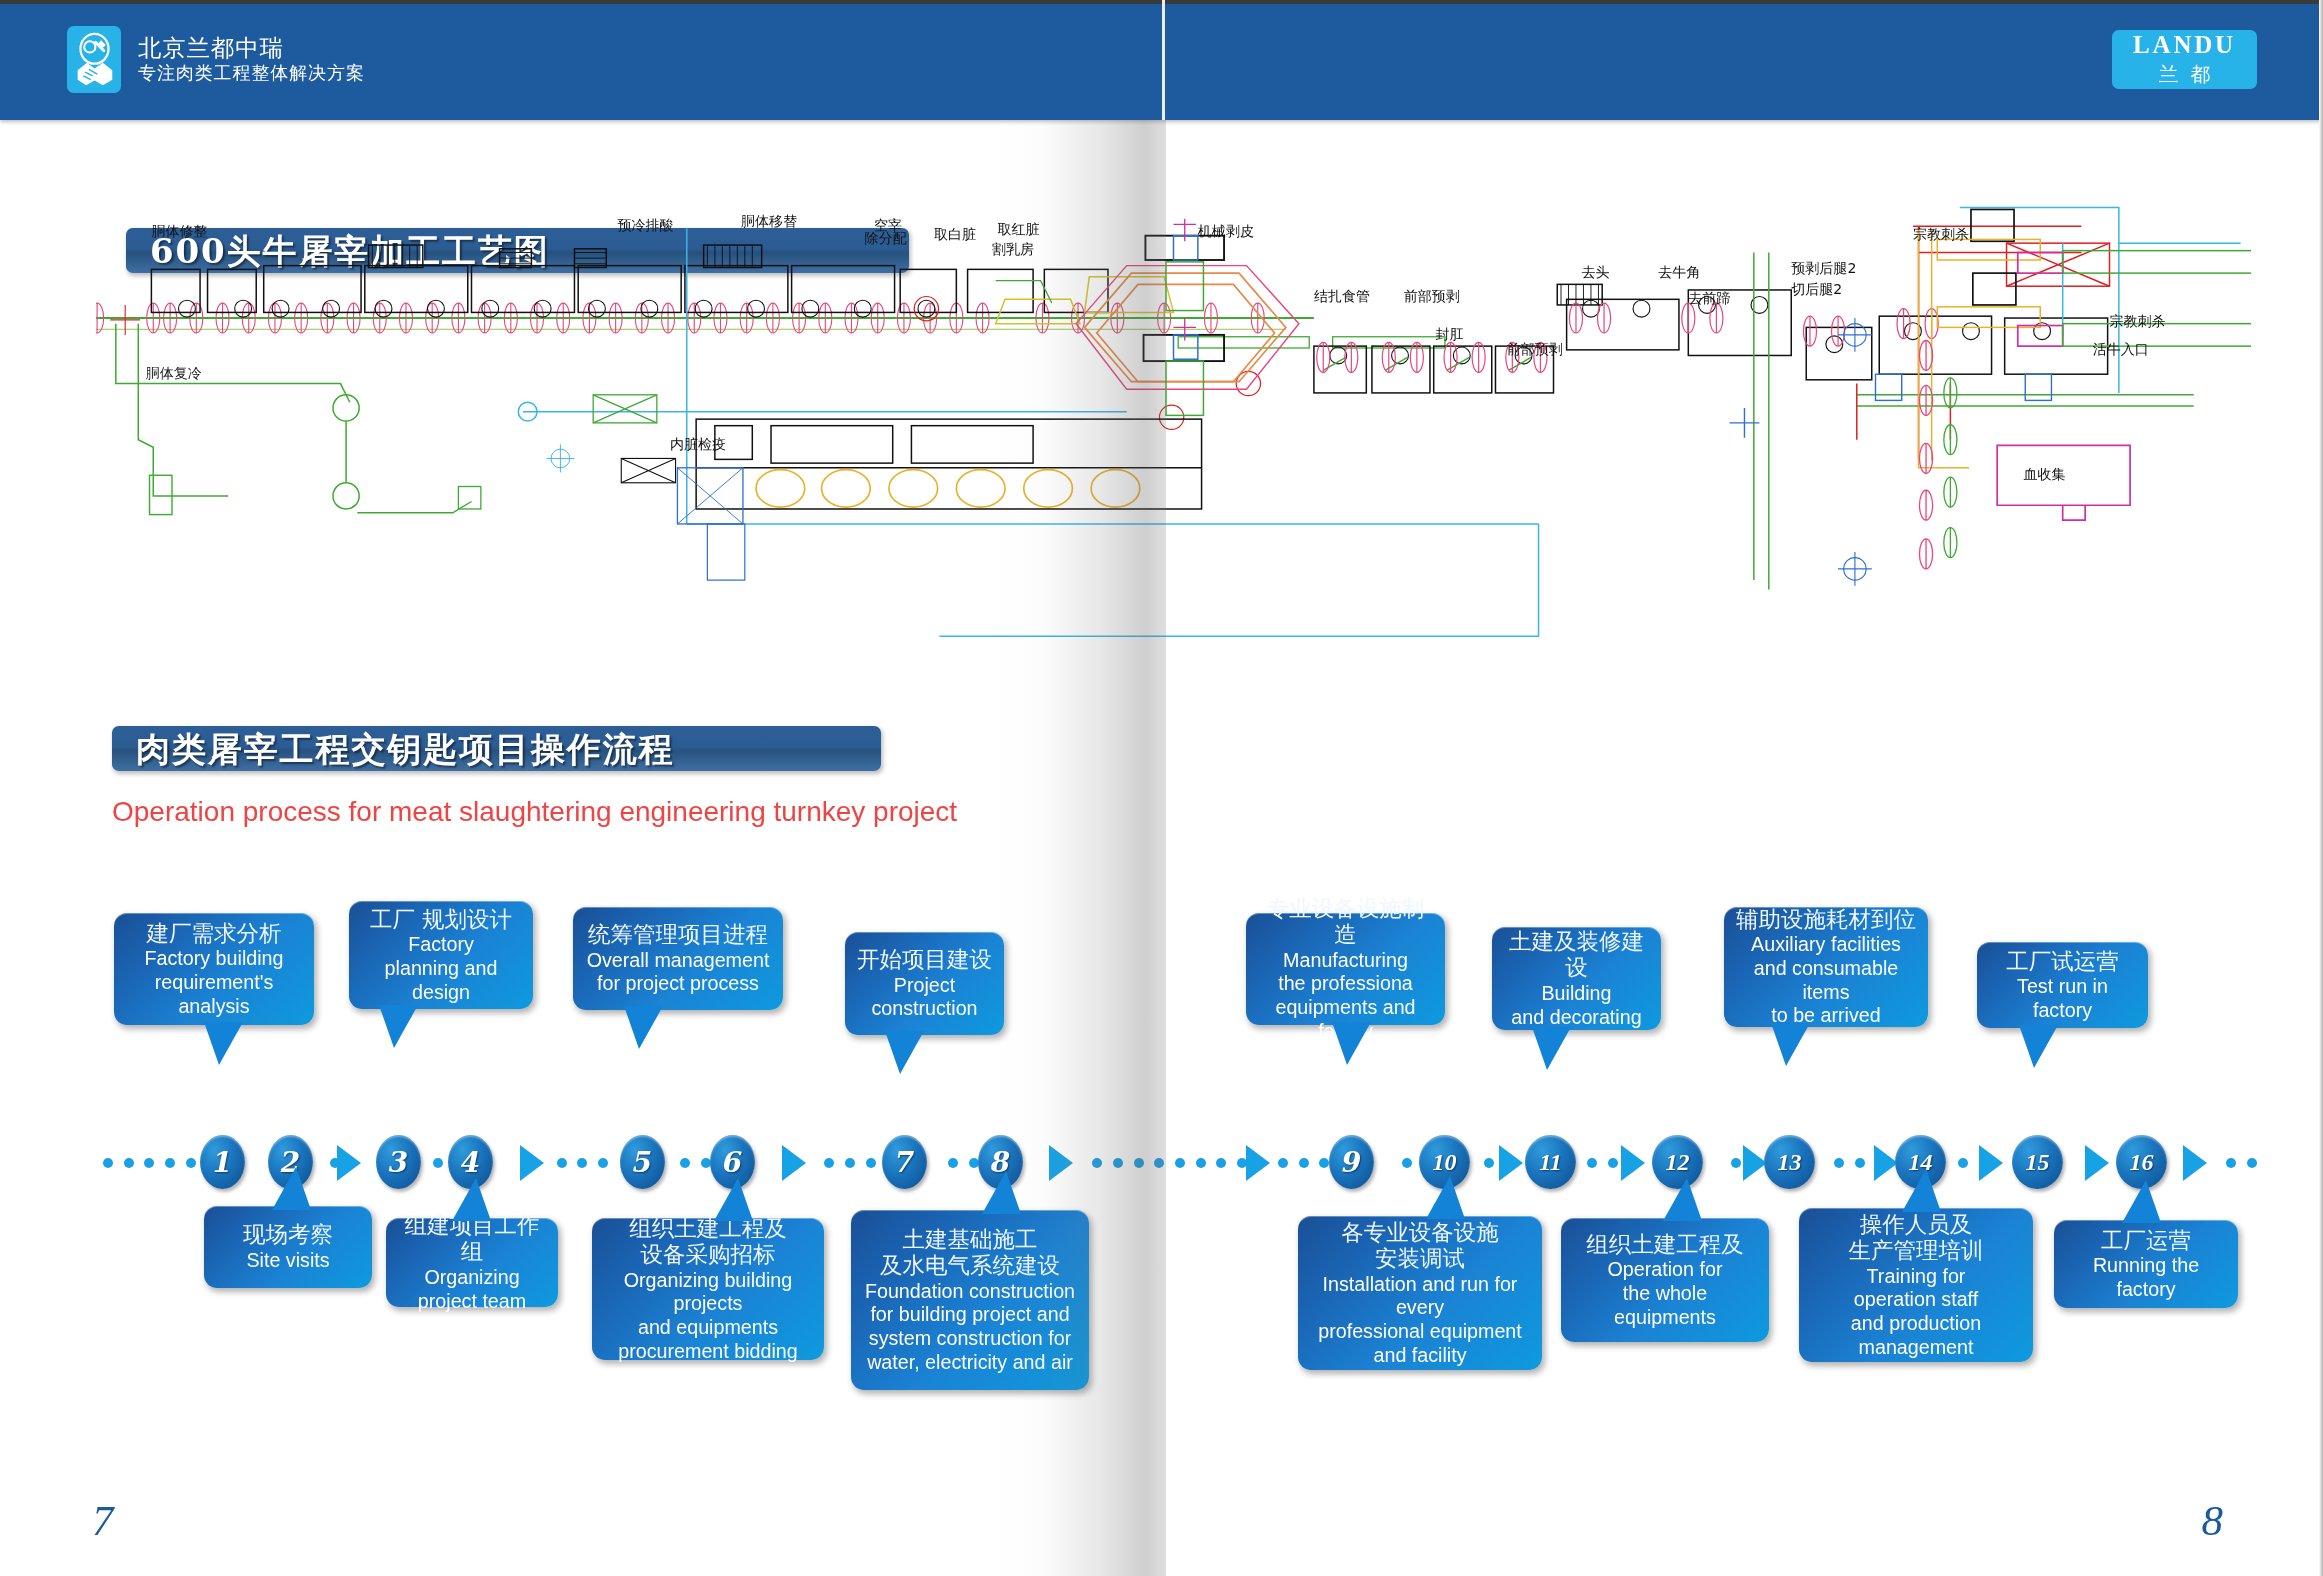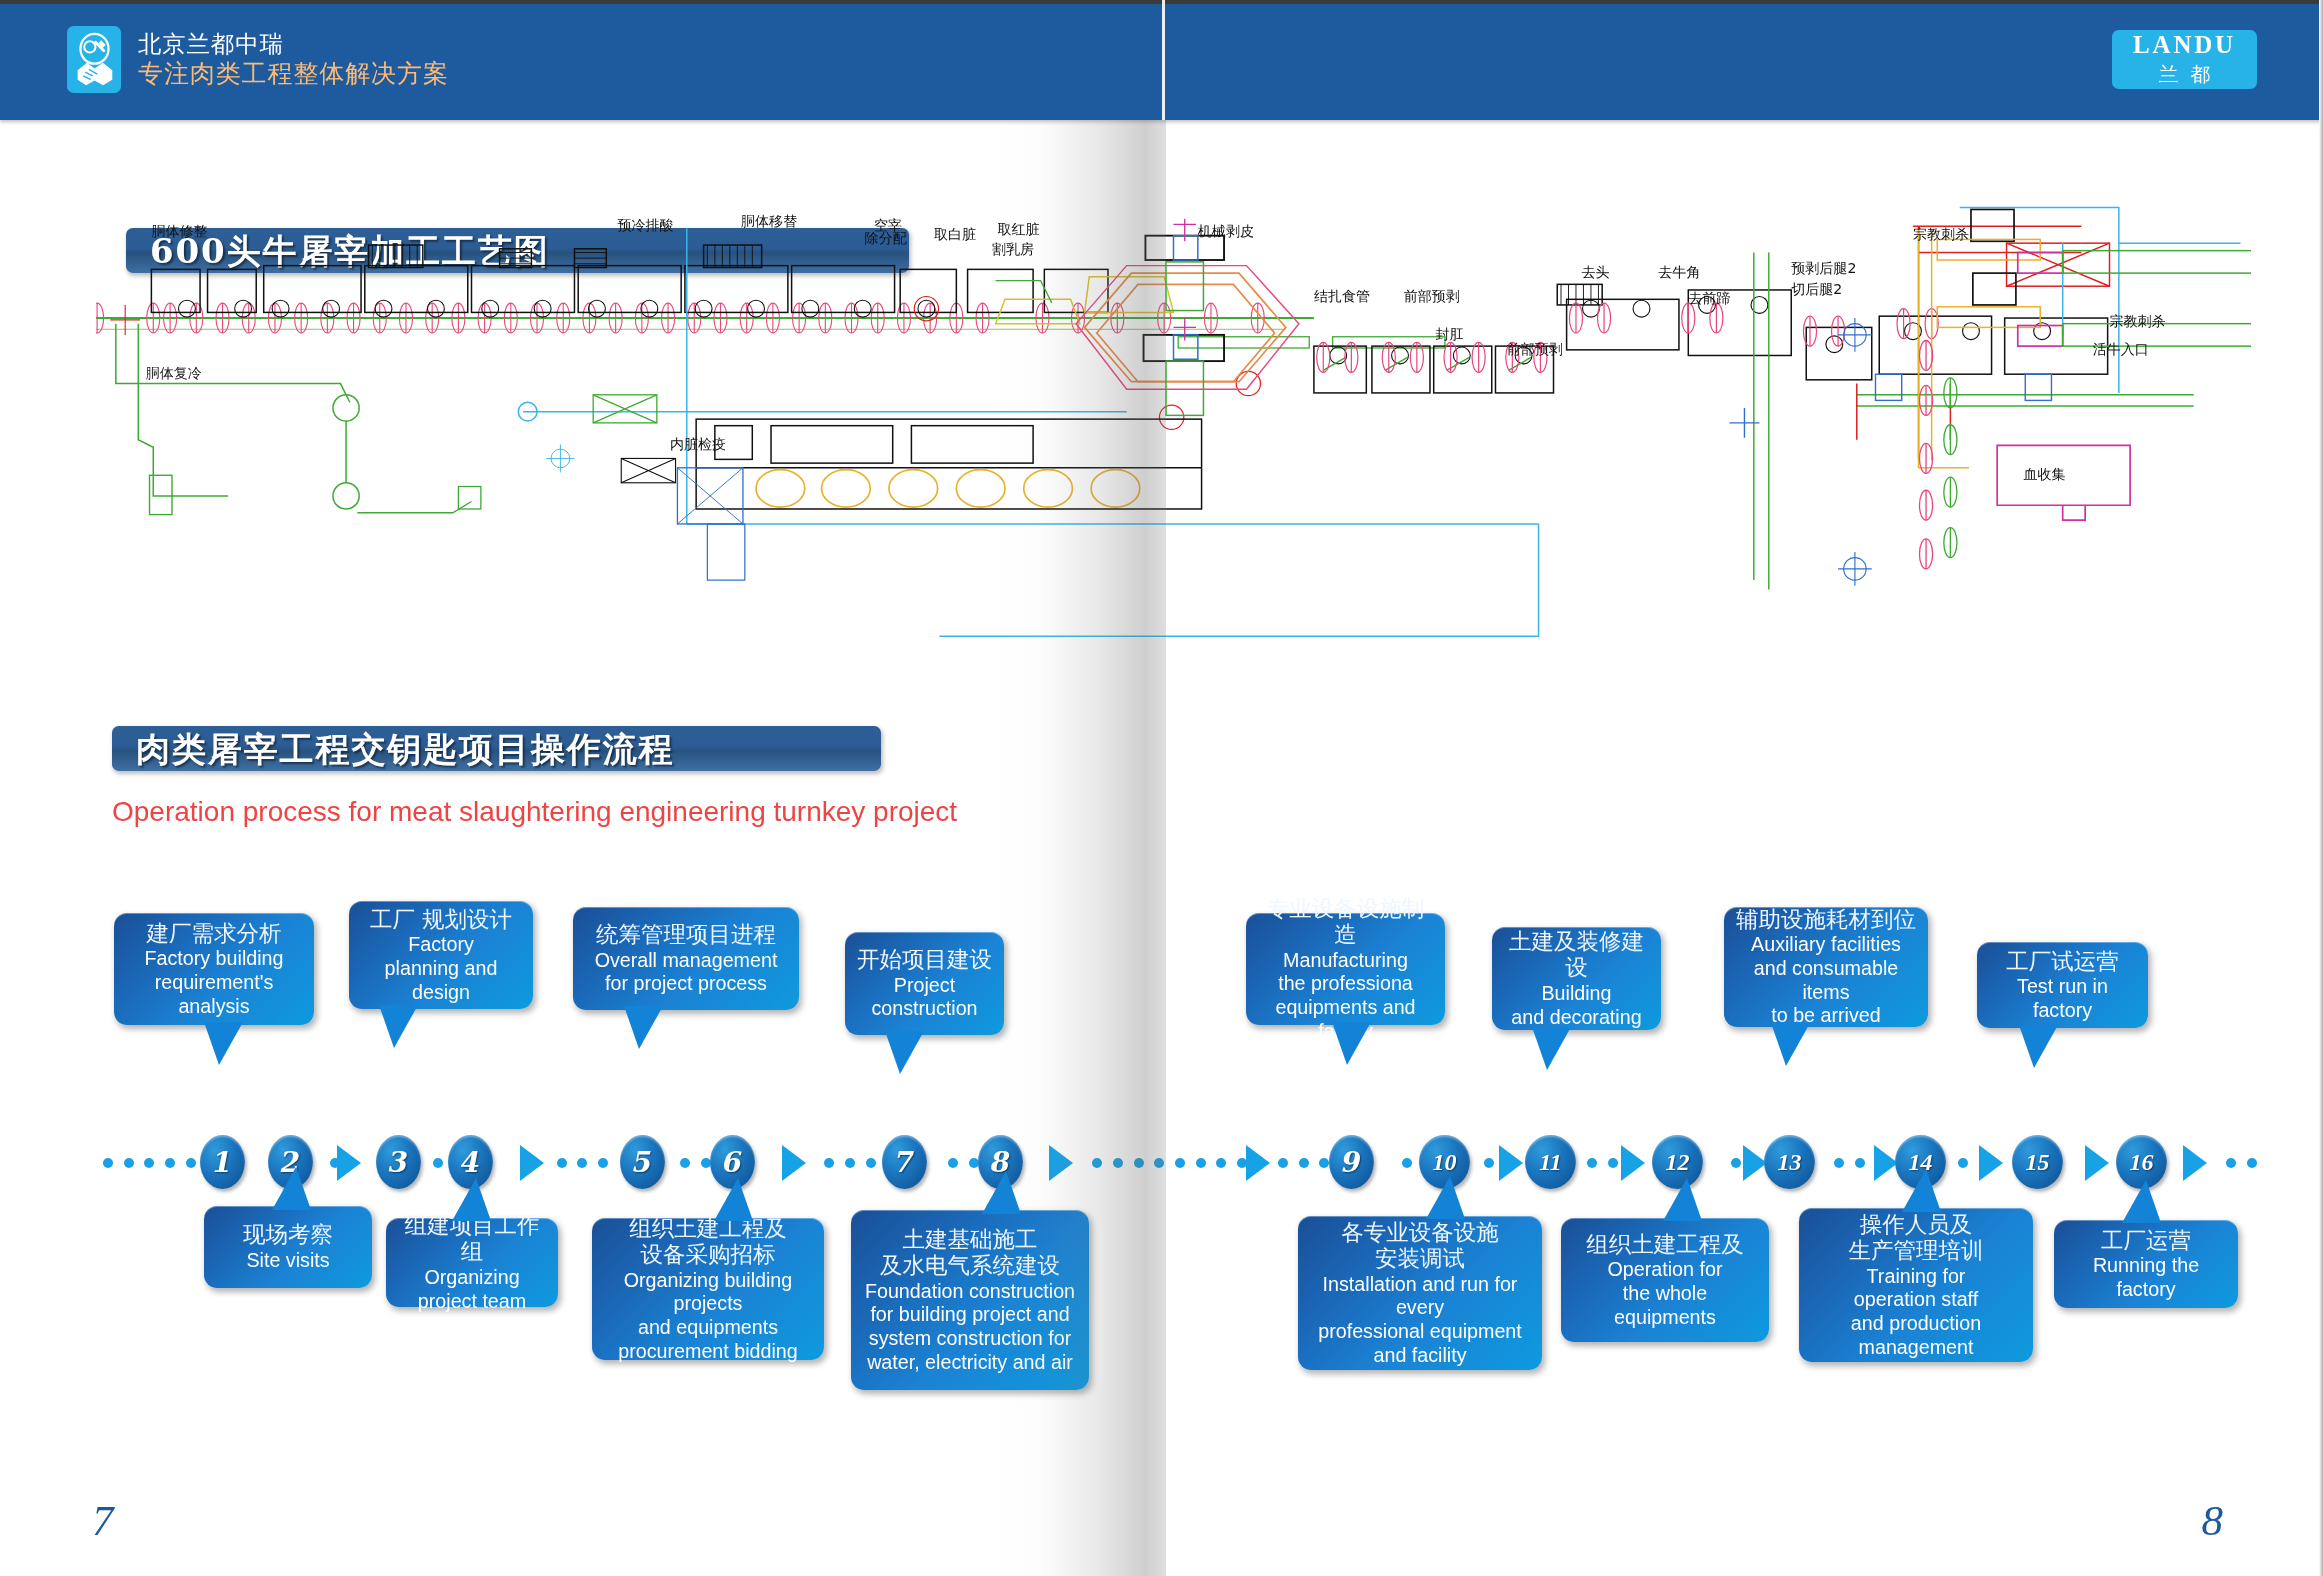--- a/index.html
+++ b/index.html
@@ -32,21 +32,21 @@
   .brand{
     position:absolute;left:67px;top:26px;display:flex;align-items:center;gap:17px;
   }
   .brand-mark{
     width:54px;height:67px;border-radius:6.6px;background:#27b2e8;
     position:relative;flex:0 0 auto;
   }
   .brand-mark svg{position:absolute;left:4.7px;top:4.7px;}
   .brand-text{display:flex;flex-direction:column;justify-content:space-between;line-height:1.18;}
   .brand-cn1{color:#ffffff;font-size:23.4px;letter-spacing:0.9px;}
-  .brand-cn2{color:#fdba74;font-size:25px;letter-spacing:0.9px;}
+  .brand-cn2{color:#ffffff;font-size:18px;letter-spacing:0.9px;}
   .logo-box{
     position:absolute;right:67px;top:30px;width:145px;height:59px;border-radius:6.6px;
     background:#27b2e8;display:flex;flex-direction:column;align-items:center;justify-content:center;
     gap:1.9px;
   }
   .logo-en{color:#fff;font-family:"Liberation Serif","DejaVu Serif",serif;font-weight:bold;font-size:25px;letter-spacing:2.8px;}
   .logo-cn{color:#fff;font-size:19.7px;letter-spacing:12px;text-indent:12px;}
   .gutter-shadow{
     position:absolute;left:993px;top:120px;width:173px;height:1457px;
     background:linear-gradient(to right,rgba(255,255,255,0) 0%,rgba(120,120,120,0.02) 28%,rgba(110,110,110,0.16) 62%,rgba(95,95,95,0.30) 88%,rgba(110,110,110,0.22) 100%);
@@ -617,21 +617,21 @@
           <div class="en">Factory
 planning and design</div>
         </div>
         <div class="tail tail-down" style="left: 379px; top: 134px;"></div>
         <div class="bubble" style="left: 386px; top: 347px; width: 172px; height: 89px;">
           <div class="cn">组建项目工作组</div>
           <div class="en">Organizing
 project team</div>
         </div>
         <div class="tail tail-up" style="left: 452px; top: 307px;"></div>
-        <div class="bubble" style="left: 573px; top: 36px; width: 226px; height: 103px;">
+        <div class="bubble" style="left: 573px; top: 36px; width: 210px; height: 103px;">
           <div class="cn">统筹管理项目进程</div>
           <div class="en">Overall management
 for project process</div>
         </div>
         <div class="tail tail-down" style="left: 624px; top: 135px;"></div>
         <div class="bubble" style="left: 592px; top: 347px; width: 232px; height: 142px;">
           <div class="cn">组织土建工程及
 设备采购招标</div>
           <div class="en">Organizing building projects
 and equipments

